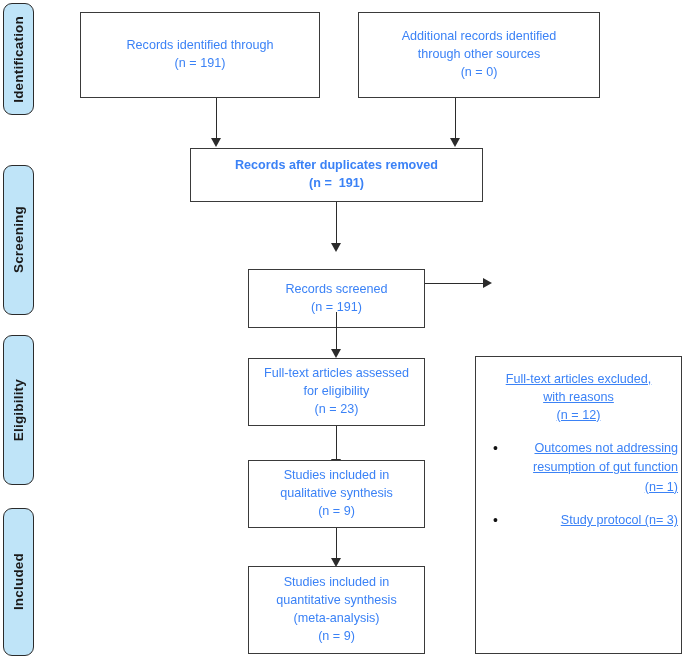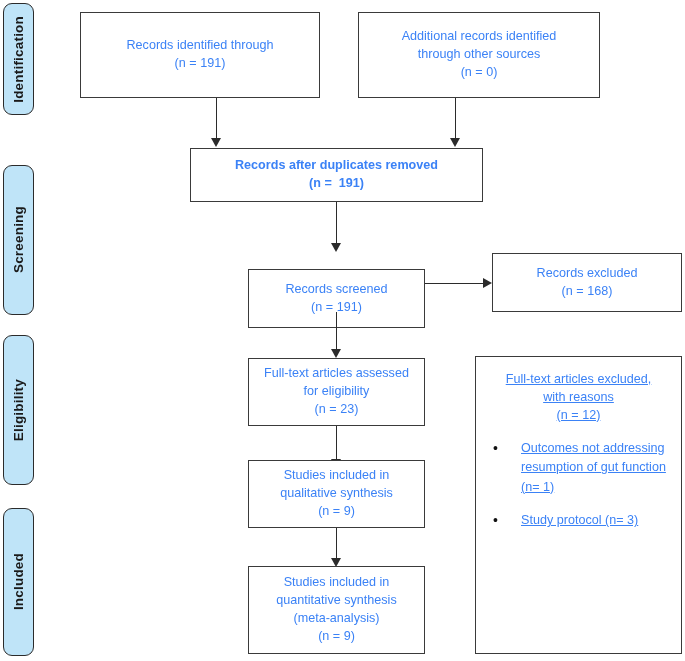--- a/index.html
+++ b/index.html
@@ -66,21 +66,21 @@
   }
   .reasons-head {
     width: 100%;
     text-align: center;
   }
   .reasons-list {
     margin: 14px 8px 0 0;
     padding: 0 0 0 22px;
     list-style: none;
     width: 100%;
-    text-align: left;
+    text-align: right;
   }
   .reasons-list li {
     position: relative;
     margin-bottom: 14px;
     padding-left: 28px;
     line-height: 1.55;
   }
   .reasons-list li::before {
     content: "\2022";
     position: absolute;
@@ -160,24 +160,20 @@
   <div class="arrow-down" style="left:331px; top:243px;"></div>
 
   <div class="box" style="left:248px; top:253px; width:177px; height:59px;margin-top:16px;">
     <span class="line">Records screened</span>
     <span class="line">(n = 191)</span>
   </div>
 
   <div class="hline" style="left:425px; top:283px; width:58px;"></div>
   <div class="arrow-right" style="left:483px; top:277.5px;"></div>
 
-  <div class="box" style="left:492px; top:253px; width:190px; height:59px;">
-    <span class="line">Records excluded</span>
-    <span class="line">(n = 168)</span>
-  </div>
 
   <div class="vline" style="left:336px; top:312px; height:38px;"></div>
   <div class="arrow-down" style="left:331px; top:349px;"></div>
 
   <div class="box" style="left:248px; top:358px; width:177px; height:68px;">
     <span class="line">Full-text articles assessed</span>
     <span class="line">for eligibility</span>
     <span class="line">(n = 23)</span>
   </div>
 

